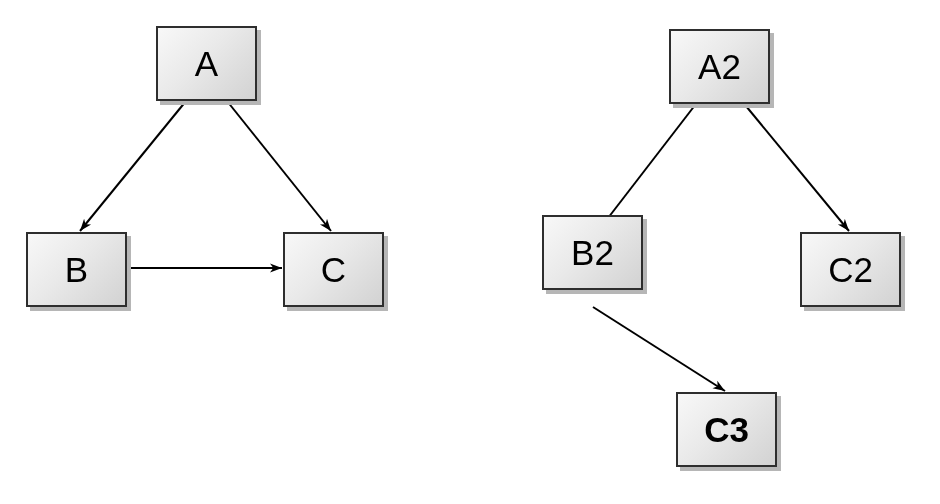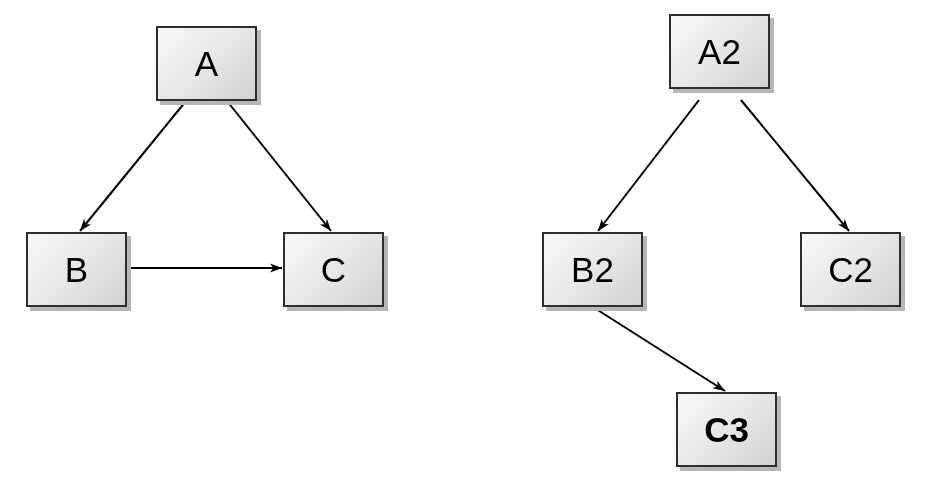--- a/index.html
+++ b/index.html
@@ -69,24 +69,24 @@
   <div class="node" style="left:156px; top:26px;">
     <span class="node-label">A</span>
   </div>
   <div class="node" style="left:26px; top:232px;">
     <span class="node-label">B</span>
   </div>
   <div class="node" style="left:283px; top:232px;">
     <span class="node-label">C</span>
   </div>
 
-  <div class="node" style="left:669px; top:14px;">
+  <div class="node" style="left:669px; top:29px;">
     <span class="node-label">A2</span>
   </div>
-  <div class="node" style="left:542px; top:232px;">
+  <div class="node" style="left:542px; top:215px;">
     <span class="node-label">B2</span>
   </div>
   <div class="node" style="left:800px; top:232px;">
     <span class="node-label">C2</span>
   </div>
   <div class="node" style="left:676px; top:392px;font-weight:bold;">
     <span class="node-label">C3</span>
   </div>
 
 </div>

